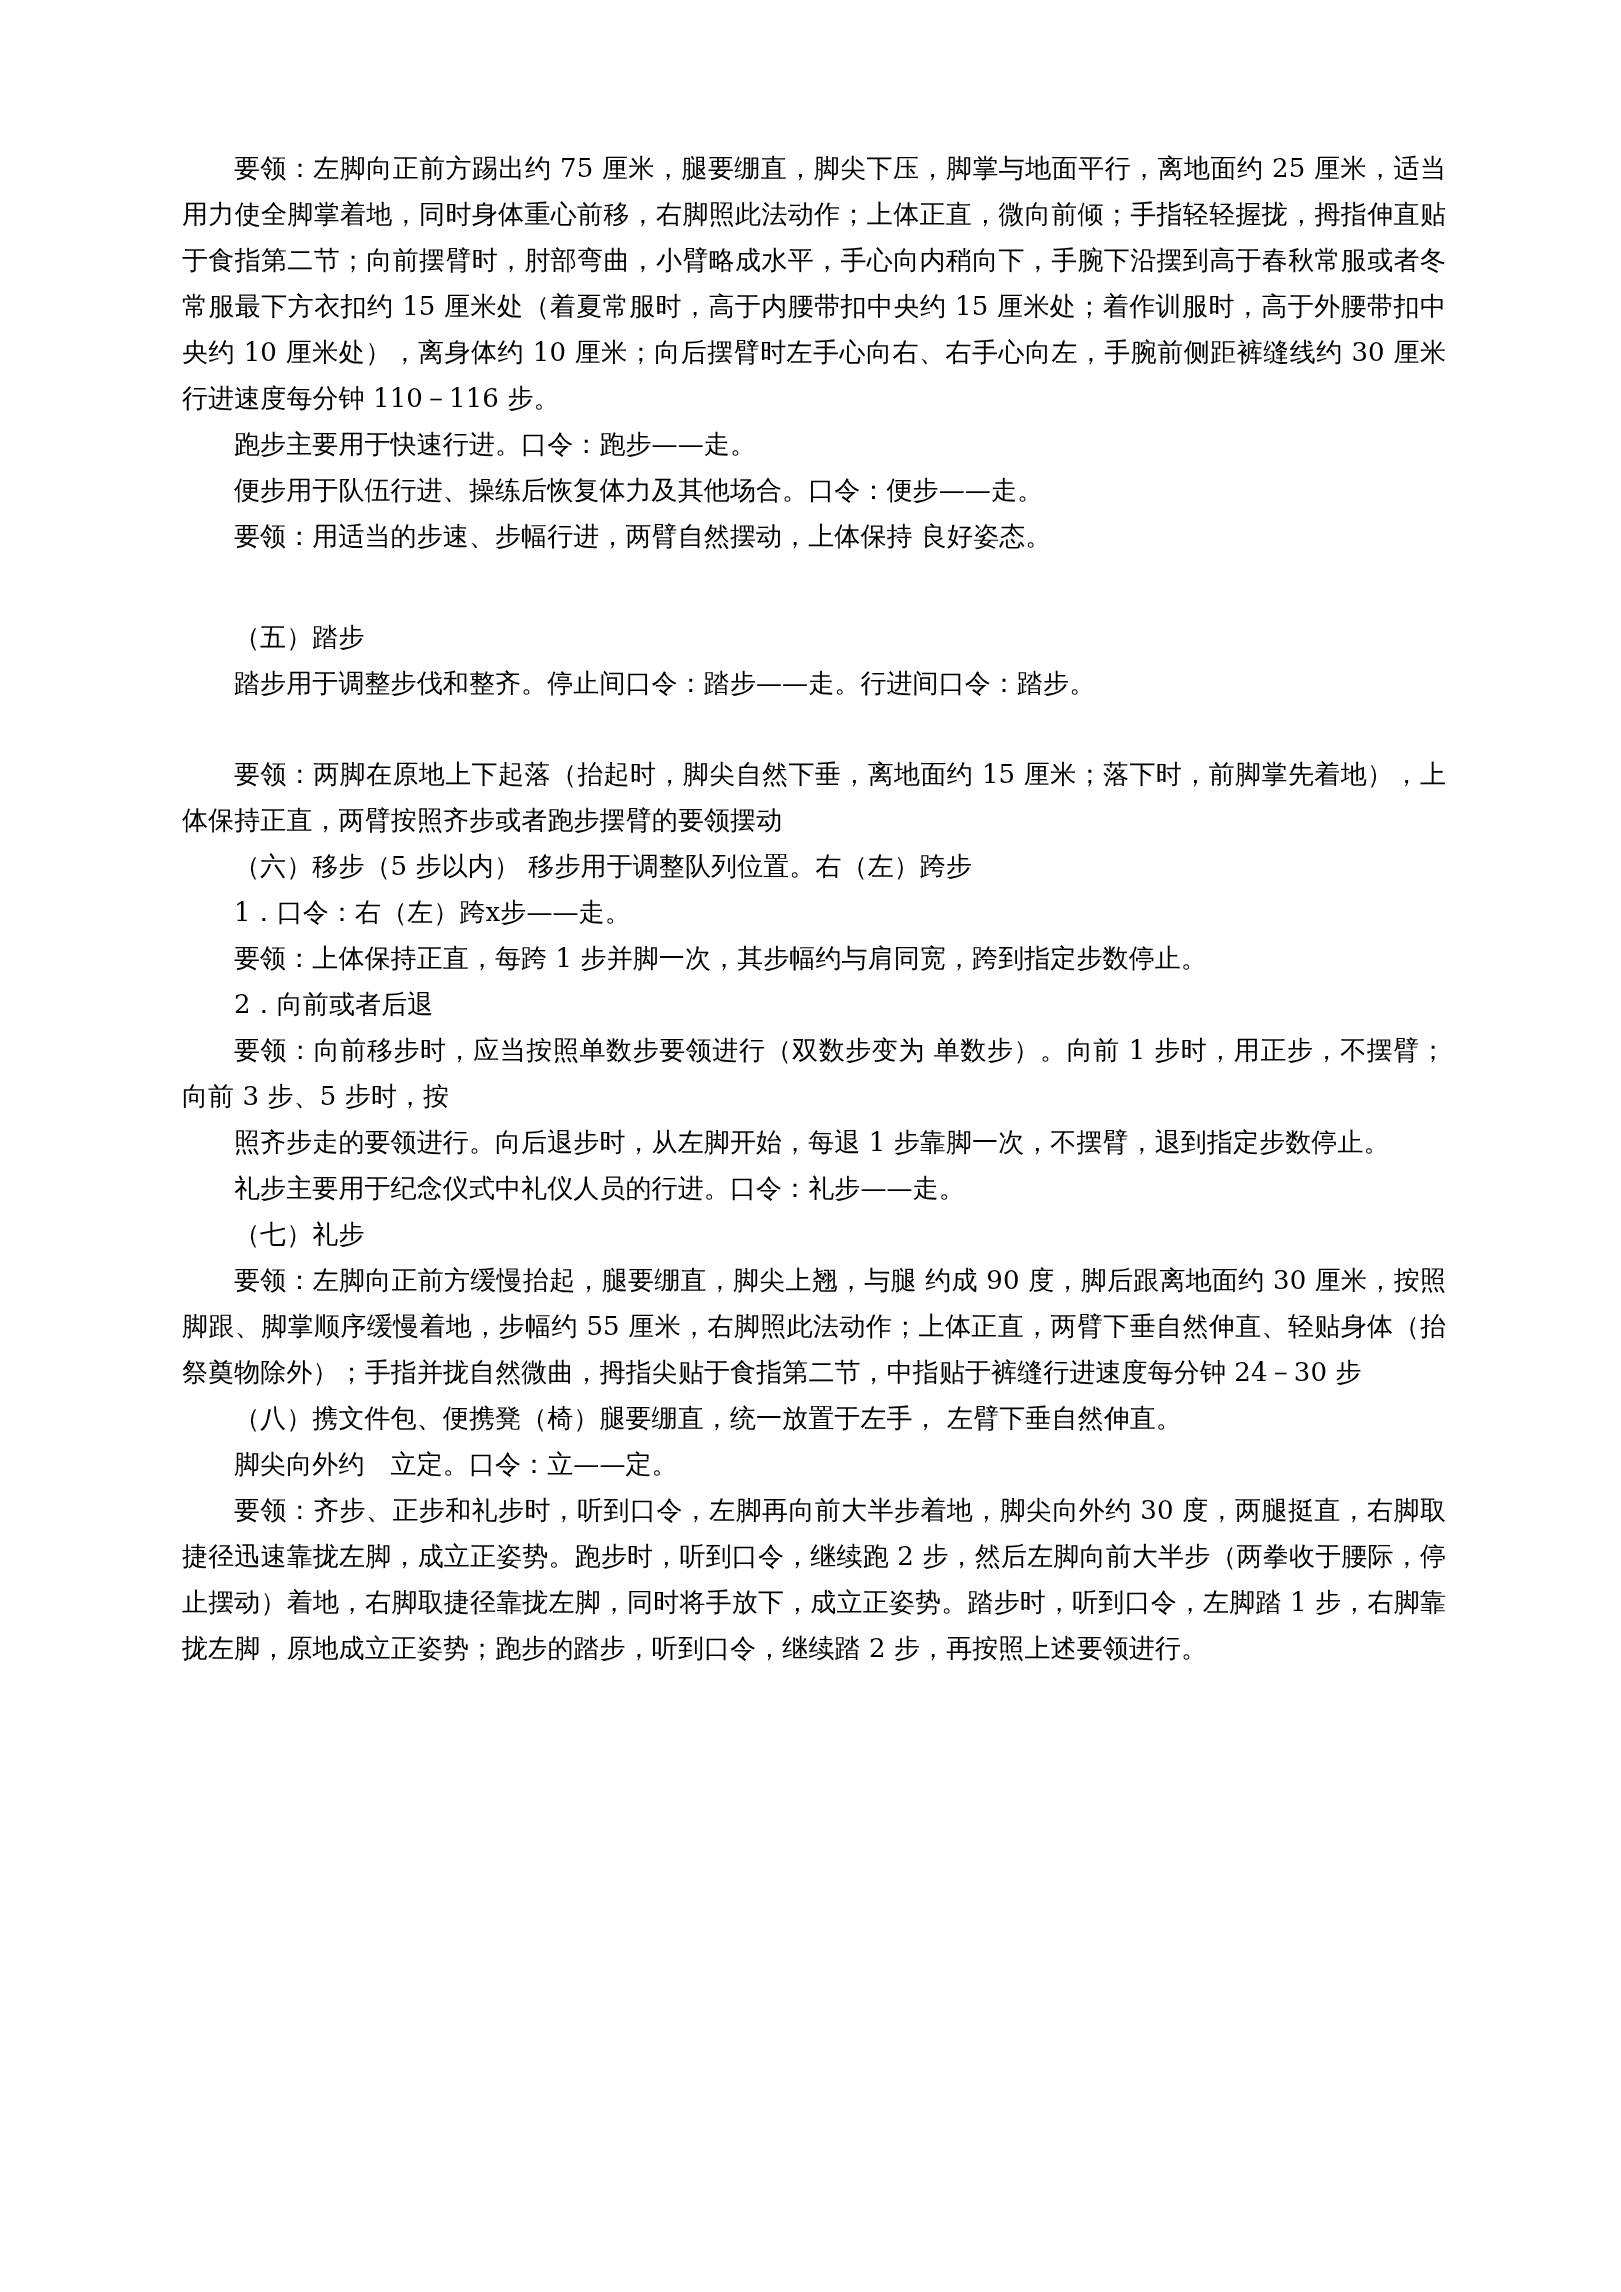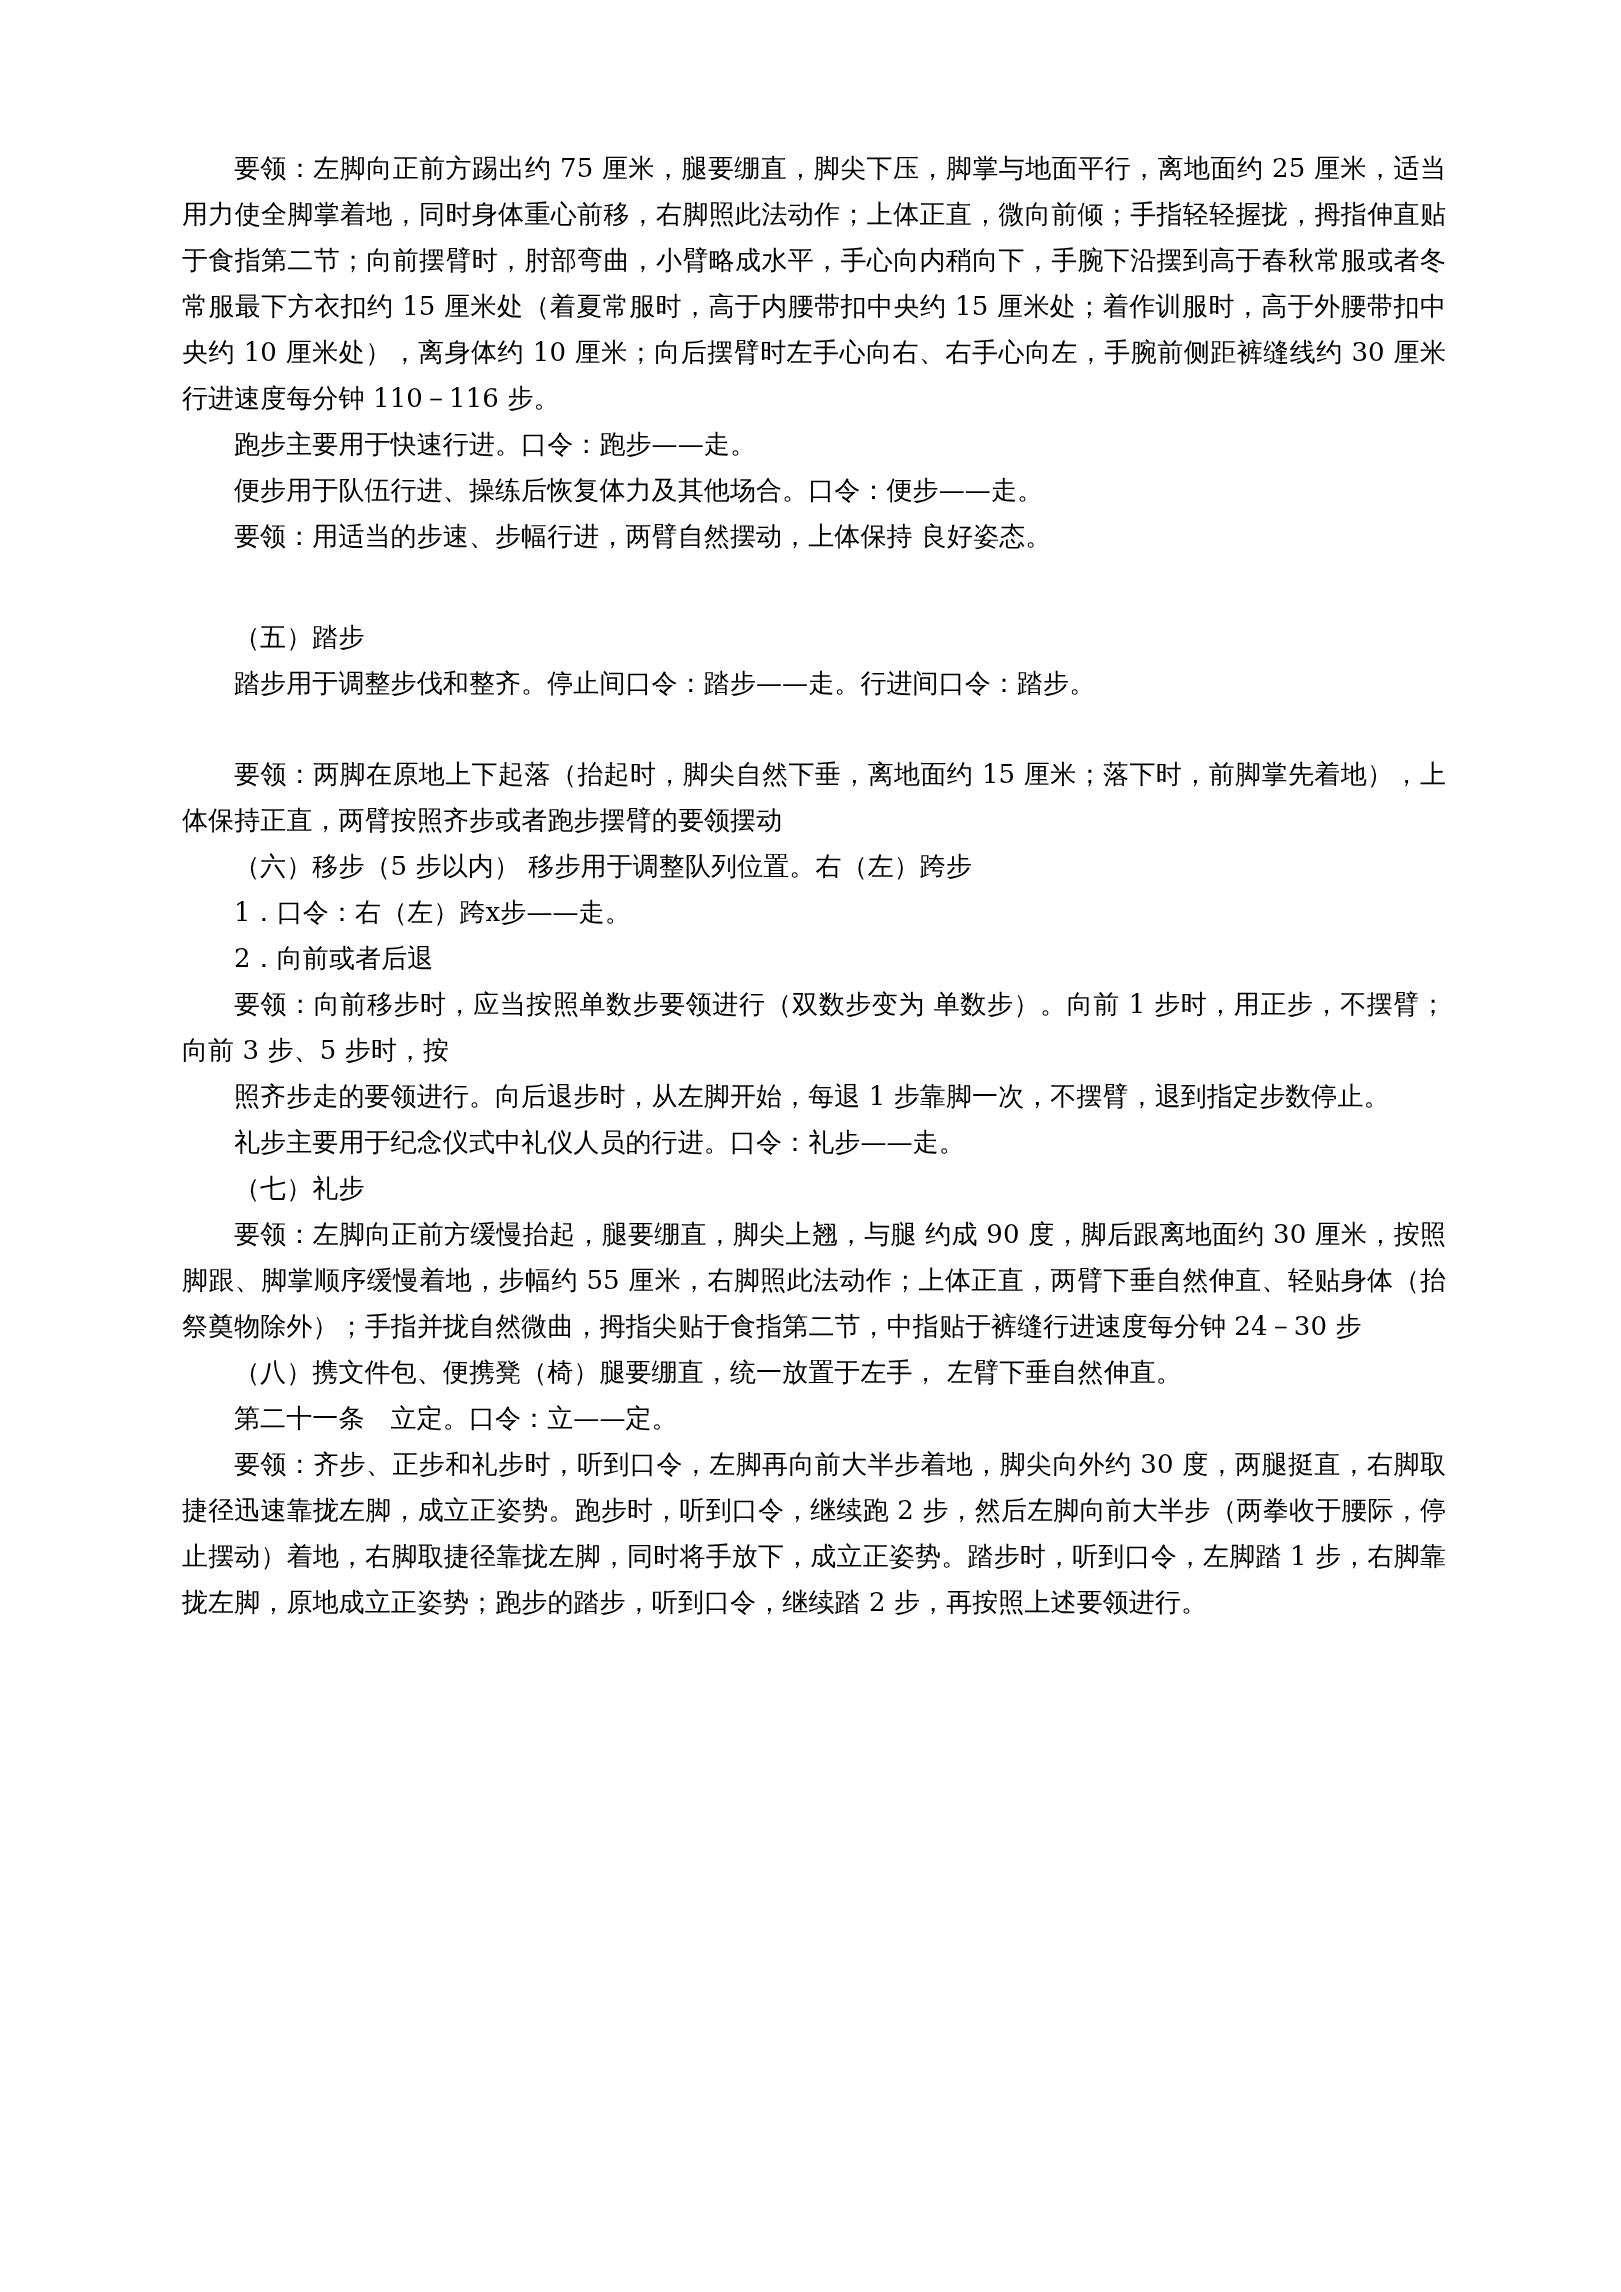--- a/index.html
+++ b/index.html
@@ -66,35 +66,36 @@
     <p class="indent">踏步用于调整步伐和整齐。停止间口令：踏步——走。行进间口令：踏步。</p>
 
     <div class="gap-md"></div>
 
     <p class="indent">要领：两脚在原地上下起落（抬起时，脚尖自然下垂，离地面约 15 厘米；落下时，前脚掌先着地），上体保持正直，两臂按照齐步或者跑步摆臂的要领摆动</p>
 
     <p class="indent">（六）移步（5 步以内） 移步用于调整队列位置。右（左）跨步</p>
 
     <p class="indent">1．口令：右（左）跨x步——走。</p>
 
+    <p class="indent">要领：上体保持正直，每跨 1 步并脚一次，其步幅约与肩同宽，跨到指定步数停止。</p>
 
     <p class="indent">2．向前或者后退</p>
 
 
     <p class="indent">要领：向前移步时，应当按照单数步要领进行（双数步变为 单数步）。向前 1 步时，用正步，不摆臂；向前 3 步、5 步时，按</p>
 
     <p class="indent">照齐步走的要领进行。向后退步时，从左脚开始，每退 1 步靠脚一次，不摆臂，退到指定步数停止。</p>
 
     <p class="indent">礼步主要用于纪念仪式中礼仪人员的行进。口令：礼步——走。</p>
 
     <p class="indent">（七）礼步</p>
 
     <p class="indent">要领：左脚向正前方缓慢抬起，腿要绷直，脚尖上翘，与腿 约成 90 度，脚后跟离地面约 30 厘米，按照脚跟、脚掌顺序缓慢着地，步幅约 55 厘米，右脚照此法动作；上体正直，两臂下垂自然伸直、轻贴身体（抬祭奠物除外）；手指并拢自然微曲，拇指尖贴于食指第二节，中指贴于裤缝行进速度每分钟 24－30 步</p>
 
     <p class="indent">（八）携文件包、便携凳（椅）腿要绷直，统一放置于左手， 左臂下垂自然伸直。</p>
 
-    <p class="indent">第二十一条　立定。口令：立——定。</p>
+    <p class="indent">脚尖向外约　立定。口令：立——定。</p>
 
     <p class="indent">要领：齐步、正步和礼步时，听到口令，左脚再向前大半步着地，脚尖向外约 30 度，两腿挺直，右脚取捷径迅速靠拢左脚，成立正姿势。跑步时，听到口令，继续跑 2 步，然后左脚向前大半步（两拳收于腰际，停止摆动）着地，右脚取捷径靠拢左脚，同时将手放下，成立正姿势。踏步时，听到口令，左脚踏 1 步，右脚靠拢左脚，原地成立正姿势；跑步的踏步，听到口令，继续踏 2 步，再按照上述要领进行。</p>
 
   </div>
 </div>
 
 
 </body></html>

